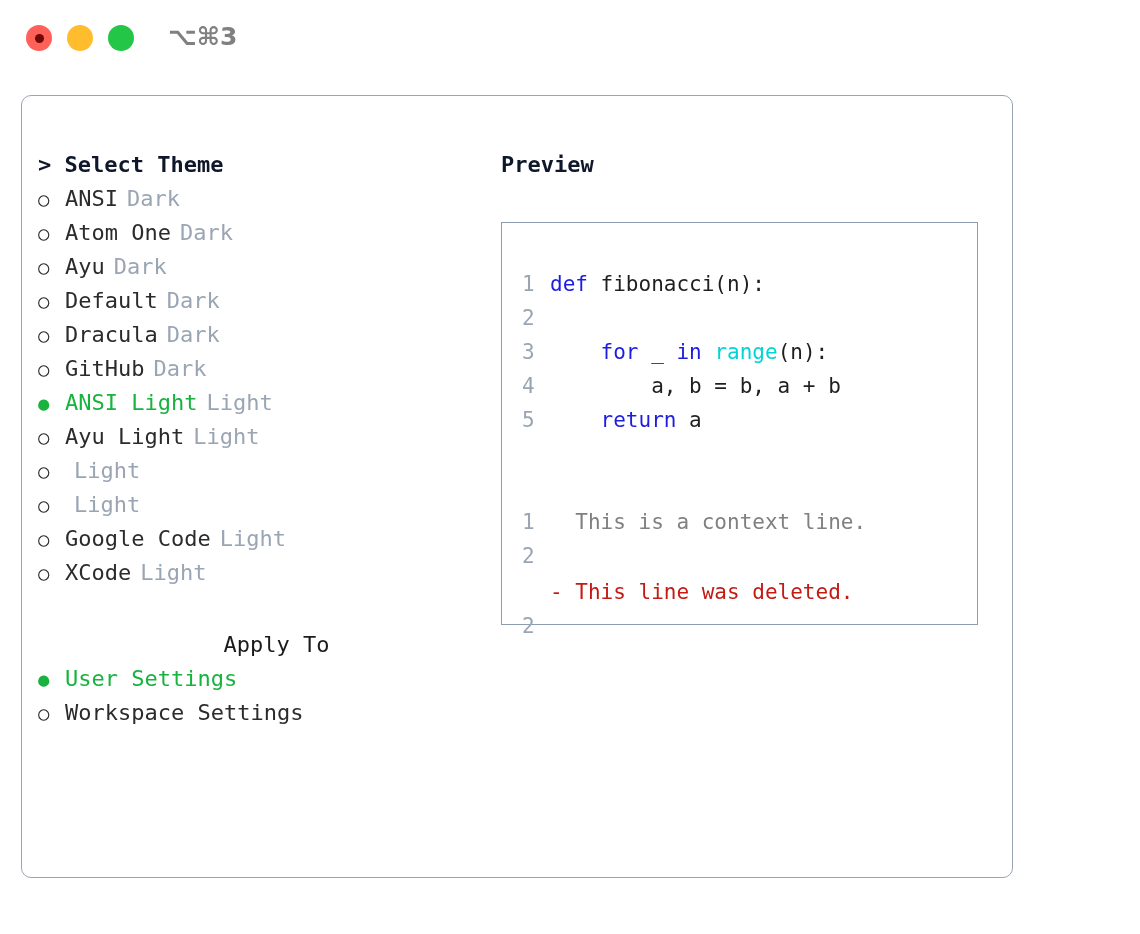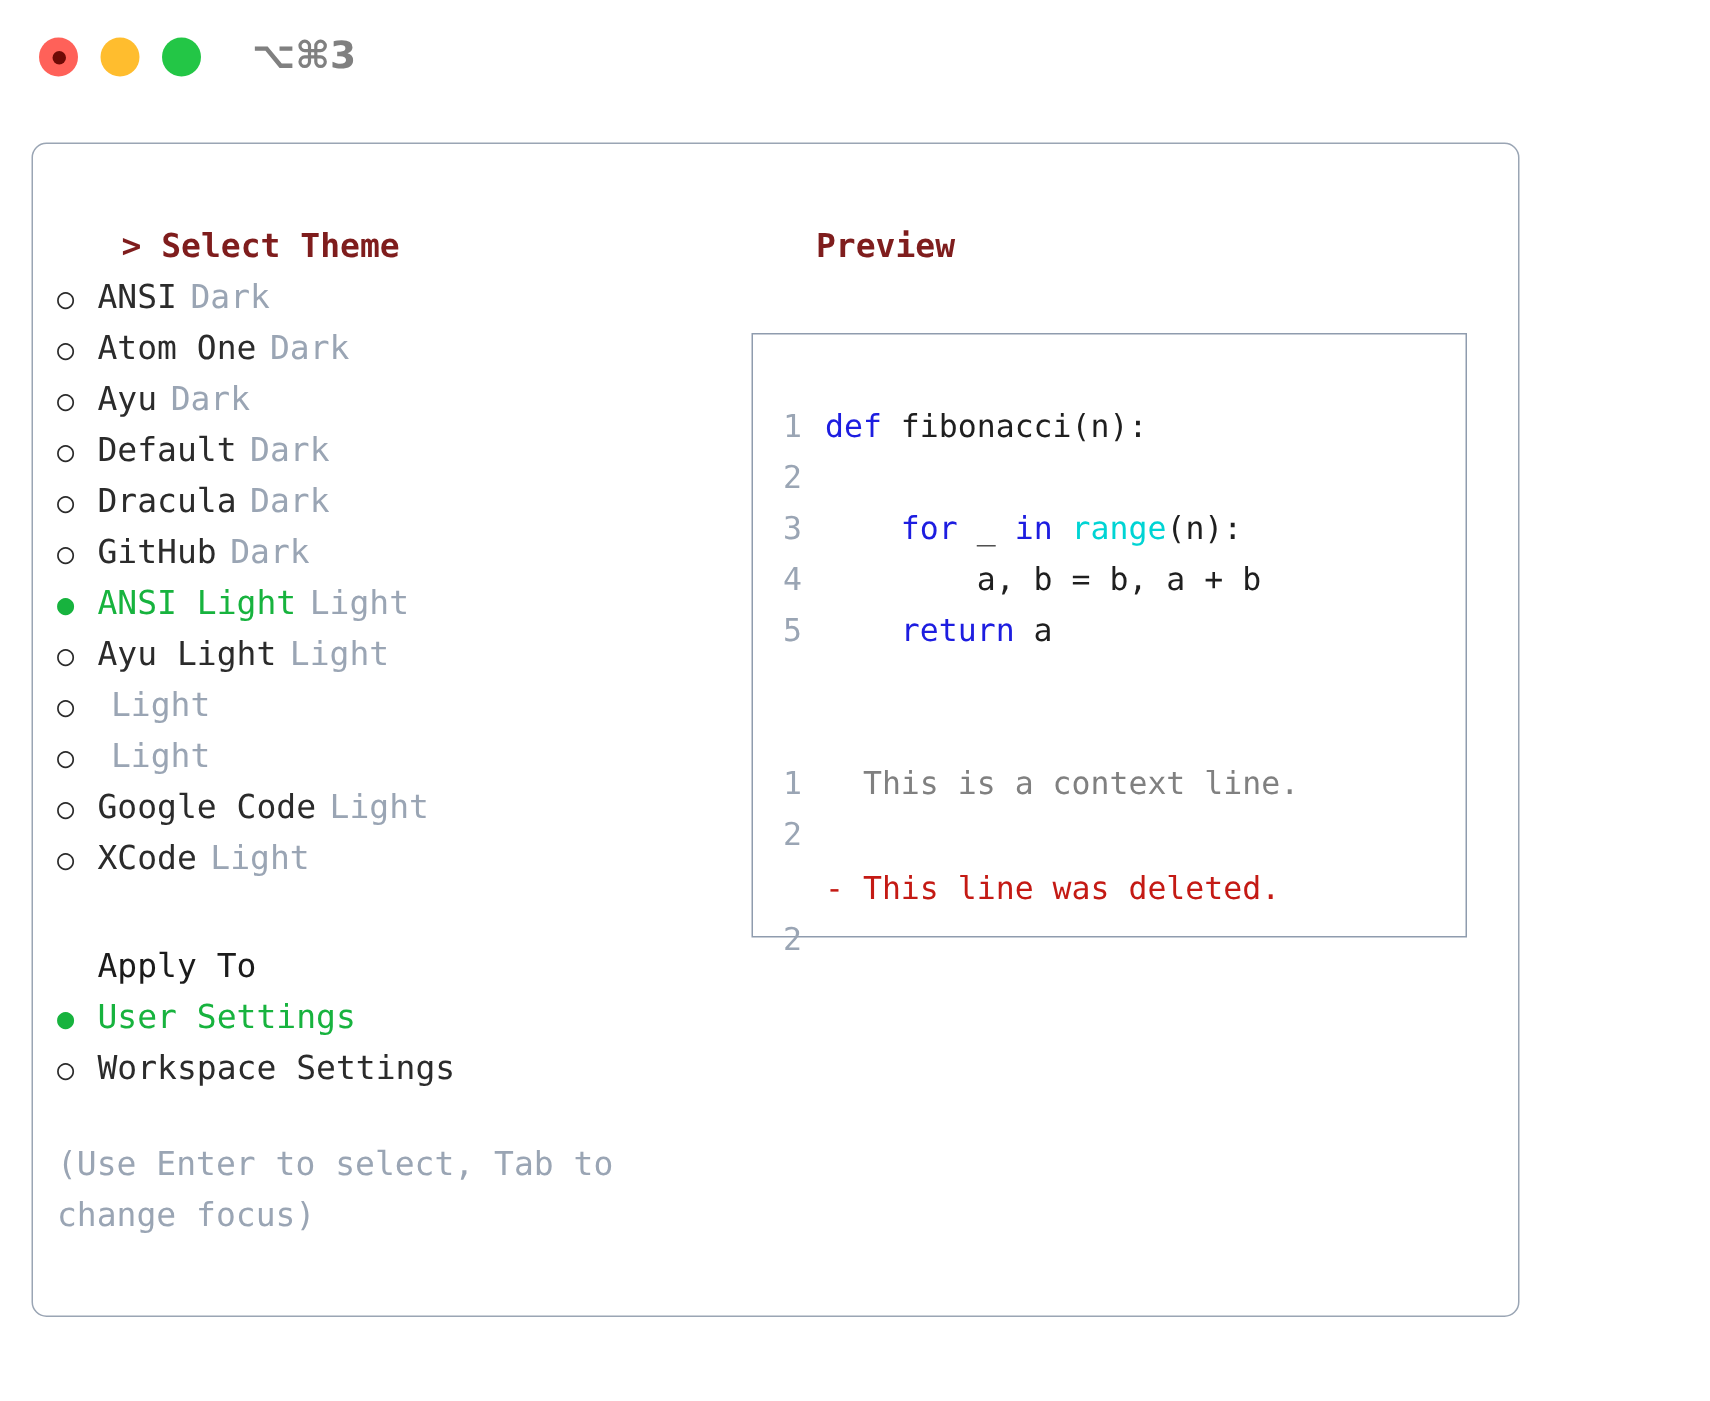--- a/index.html
+++ b/index.html
@@ -94,32 +94,32 @@
     position: absolute;
     left: 479px;
     top: 52px;
     width: 500px;
   }
 
   
   .heading {
     font-size: 22px;
     font-weight: bold;
-    color: #7f1d1d;
-    line-height: 34px;
-    white-space: pre;
-    margin-left: 43px;
+    color: #0f172a;
+    line-height: 34px;
+    white-space: pre;
   }
   .sub-heading {
     font-size: 22px;
     font-weight: normal;
     color: #1b1b1b;
     line-height: 34px;
     white-space: pre;
     padding-left: 27px;
+    text-align: center;
   }
 
   
   .opt-row {
     display: flex;
     align-items: baseline;
     font-size: 22px;
     line-height: 34px;
     white-space: pre;
   }
@@ -221,21 +221,20 @@
       <div class="spacer-lg"></div>
 
       <div class="sub-heading">Apply To</div>
       <div id="apply-list">
           <div class="opt-row selected"><span class="opt-bullet">●</span><span class="opt-name">User Settings</span></div>
           <div class="opt-row"><span class="opt-bullet">○</span><span class="opt-name">Workspace Settings</span></div>
         </div>
 
       <div class="spacer-md"></div>
 
-      <div class="hint">(Use Enter to select, Tab to change focus)</div>
     </div>
 
     <div class="col-right">
       <div class="heading">Preview</div>
 
       <div class="code-panel">
         <div id="code-block">
             <div class="code-line"><span class="ln">1</span><span class="code-text"><span class="tok-kw">def</span><span class="tok-plain"> fibonacci(n):</span></span></div>
             <div class="code-line"><span class="ln">2</span></div>
             <div class="code-line"><span class="ln">3</span><span class="code-text"><span class="tok-plain">    </span><span class="tok-kw">for</span><span class="tok-plain"> _ </span><span class="tok-kw">in</span><span class="tok-plain"> </span><span class="tok-fn">range</span><span class="tok-plain">(n):</span></span></div>

